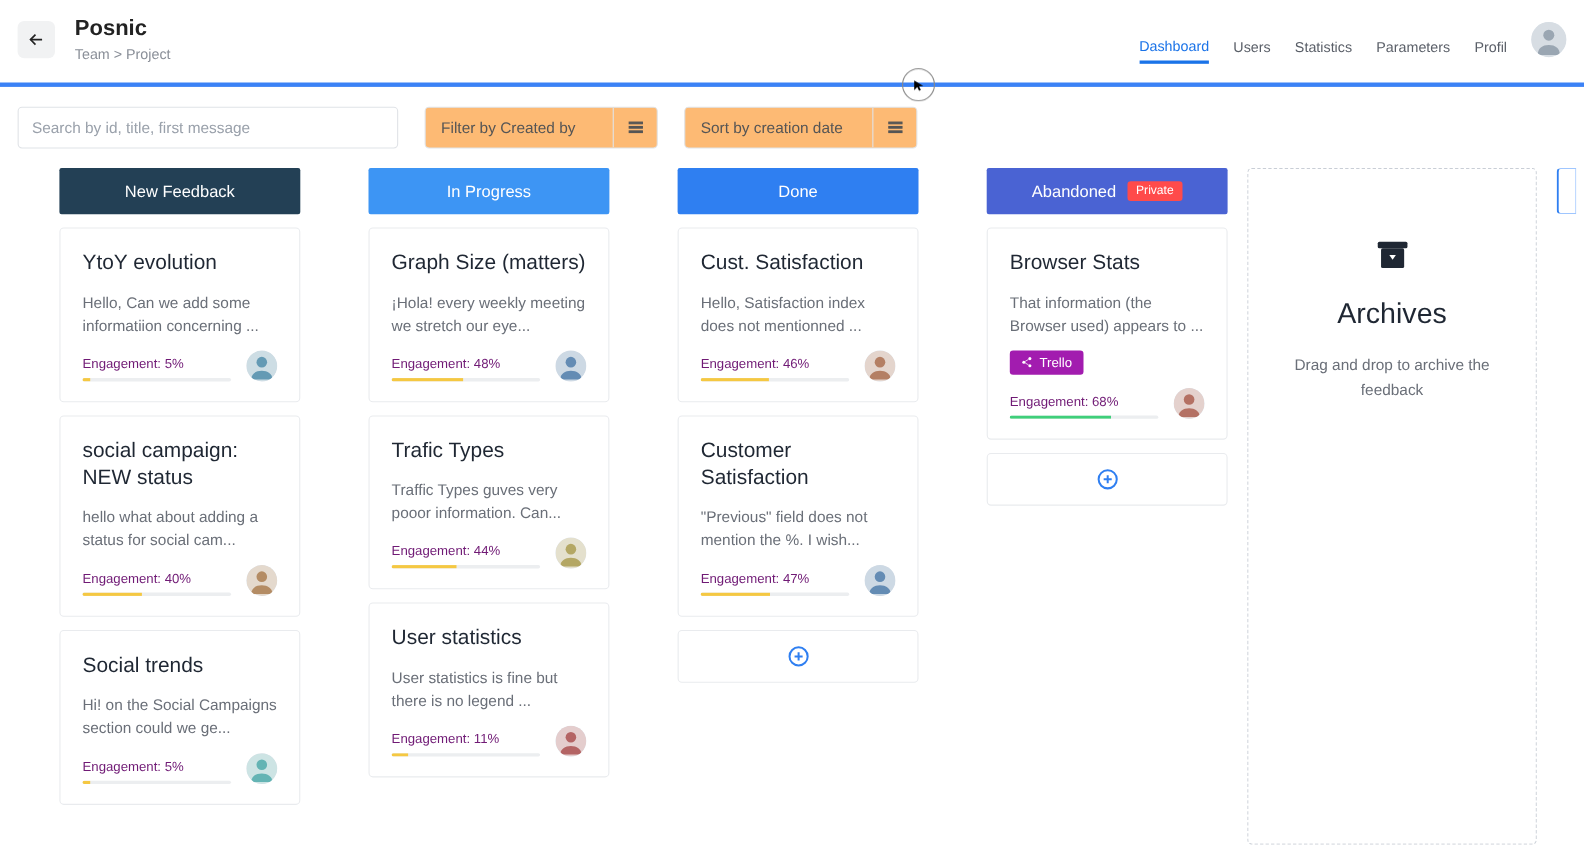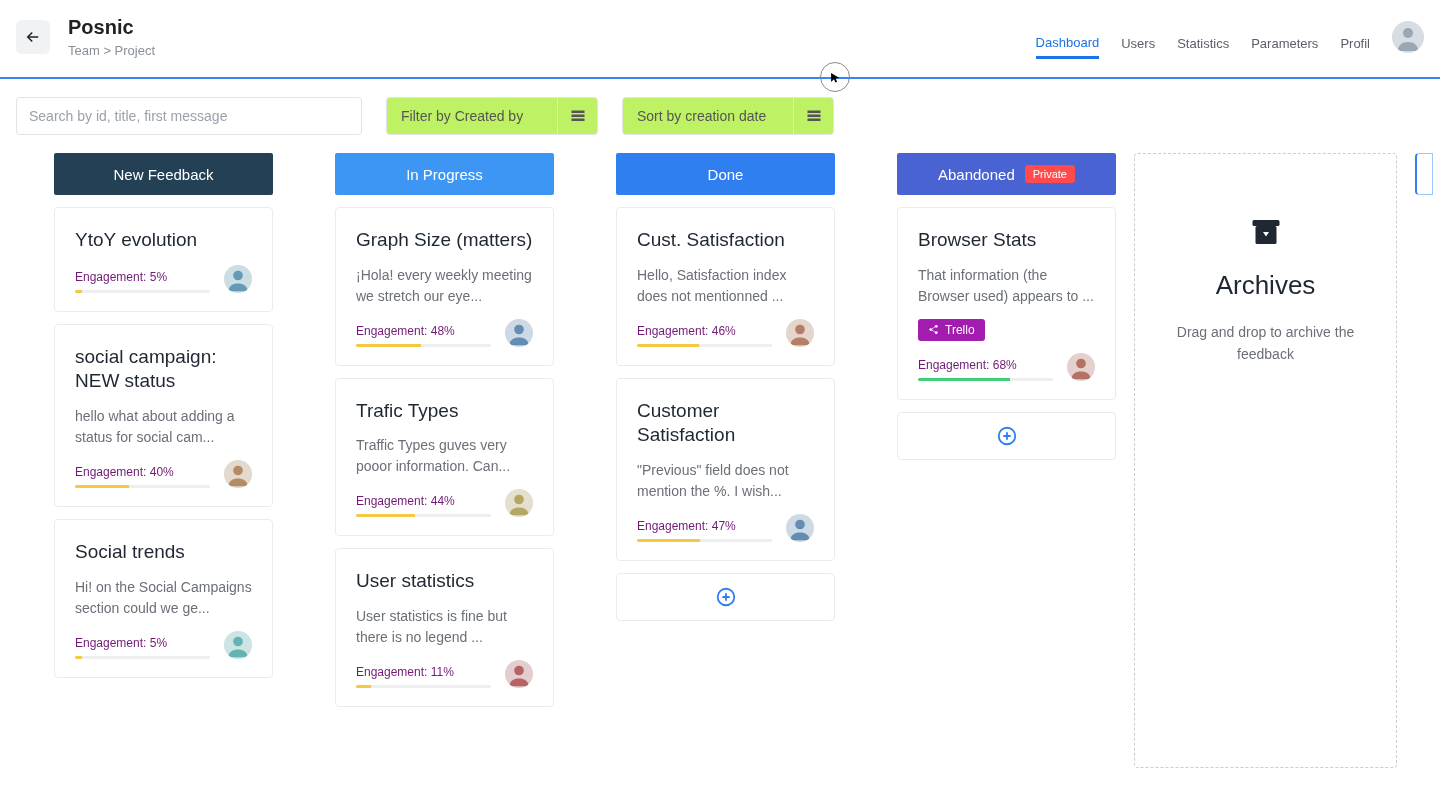--- a/index.html
+++ b/index.html
@@ -9,21 +9,21 @@
     color: #333;
     height: 100%;
     overflow: hidden;
   }
   
   .topbar {
     display: flex;
     align-items: center;
     justify-content: space-between;
     padding: 10px 16px 14px 16px;
-    border-bottom: 2px solid #3b82f6;
+    border-bottom: 4px solid #3b82f6;
     height: 79px;
   }
   .topbar-left {
     display: flex;
     align-items: center;
     gap: 18px;
   }
   .back-btn {
     width: 34px; height: 34px;
     border-radius: 6px;
@@ -87,21 +87,21 @@
     color: #555;
   }
   .searchbox::placeholder { color: #9aa1ab; }
   .filtergroup {
     display: flex;
     height: 38px;
     border: 1px solid #e0e3e7;
     border-radius: 4px;
     overflow: hidden;
     align-items: center;
-    background: #bef264;
+    background: #fdba74;
   }
   .filtergroup .label {
     padding: 0 14px;
     font-size: 14px;
     color: #555;
     min-width: 170px;
   }
   .filtergroup .iconbtn {
     width: 40px; height: 100%;
     display: flex; align-items: center; justify-content: center;
@@ -346,20 +346,21 @@
   </div>
 </div>
 
 <div class="board" id="board">
     <div class="column">
       <div class="col-header hdr-newfeedback">
         <span>New Feedback</span>
       </div>
       <div class="card">
         <div class="card-title">YtoY evolution</div>
+        <div class="card-msg">Hello, Can we add some informatiion concerning ...</div>
         <div class="card-footer">
           <div class="eng">
             <div class="eng-label">Engagement: 5%</div>
             <div class="eng-bar">
               <div class="eng-fill" style="width: 5%;"></div>
             </div>
           </div>
           <div class="avatar">
             <svg viewBox="0 0 32 32">
               <circle cx="16" cy="16" r="16" fill="hsl(200,30%,85%)"></circle>

